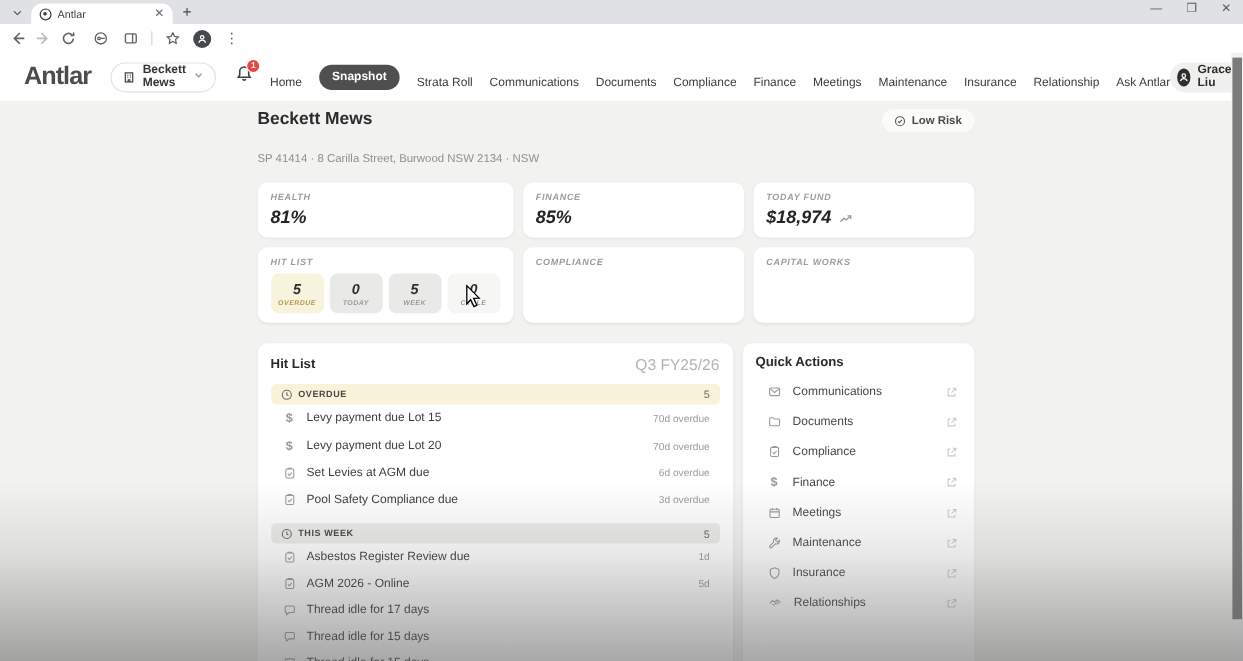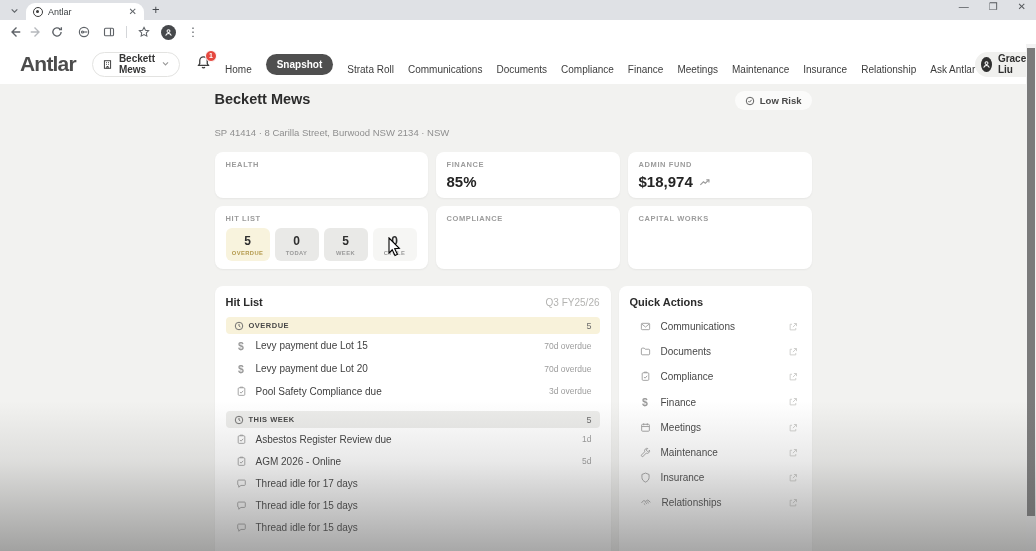--- a/index.html
+++ b/index.html
@@ -47,41 +47,41 @@
   .content { position:absolute; top:84px; left:0; right:10px; bottom:0; overflow:hidden; }
   .container { width:597px; margin:0 auto; padding-top:7px; }
   .page-header { display:flex; align-items:flex-start; }
   .ph-left { flex:1; }
   .page-title { font-size:14.5px; font-weight:bold; color:#2c2c2c; }
   .page-subtitle { font-size:9.5px; color:#8f8f8f; margin-top:20px; }
   .risk-badge { background:#fbfbfa; border-radius:12px; padding:4px 10px; font-size:9.5px; color:#4a4a4a; display:flex; align-items:center; gap:5px; font-weight:bold; }
 
   .stats { display:grid; grid-template-columns:repeat(3,1fr); gap:8px; margin-top:14px; }
   .card { background:#fff; border-radius:8px; box-shadow:0 1px 2px rgba(0,0,0,0.05); }
-  .stat-card { padding:8px 11px; min-height:44px; }
+  .stat-card { padding:8px 11px; min-height:44px;font-style:italic; }
   .stat-card.tall { min-height:56px; }
   .stat-label { font-size:7.5px; letter-spacing:0.6px; color:#9c9c9c; font-weight:bold; }
   .stat-value { font-size:15px; font-weight:bold; color:#242424; margin-top:4px; display:flex; align-items:baseline; gap:6px; }
   .stat-value .trend { align-self:center; color:#9a9a9a; }
   .stat-value.gold { color:#b0903f; }
   .stat-meta { font-size:9px; color:#8f8f8f; font-weight:normal; }
 
   .hit-boxes { display:flex; gap:5px; margin-top:5px; }
   .hit-box { width:44px; height:33px; border-radius:6px; display:flex; flex-direction:column; align-items:center; justify-content:center; }
   .hit-box .v { font-size:12px; font-weight:bold; color:#2f2f2f; }
   .hit-box .l { font-size:5.8px; letter-spacing:0.4px; font-weight:bold; color:#9a9a9a; margin-top:2px; }
   .tone-warning { background:#f8f3dd; } .tone-warning .l { color:#b49a4e; }
   .tone-muted { background:#e9e9e7; }
   .tone-plain { background:#f6f6f4; }
 
   .lower { display:grid; grid-template-columns:1fr 193px; gap:8px; margin-top:17px; height:292px; }
   .panel { padding:10px 11px; overflow:hidden; }
   .panel-head { display:flex; justify-content:space-between; align-items:center; }
   .panel-title { font-size:11px; font-weight:bold; color:#2b2b2b; }
-  .panel-period { font-size:10px; color:#b3b3b1;text-align:right; }
+  .panel-period { font-size:13px; color:#b3b3b1;text-align:right; }
 
   .hl-banner { height:17px; border-radius:4px; display:flex; align-items:center; gap:5px; padding:0 8px; margin-top:9px; }
   .hl-banner.warn { background:#f8f2da; }
   .hl-banner.grey { background:#ececea; }
   .hl-banner .lbl { font-size:7.5px; font-weight:bold; letter-spacing:0.5px; color:#474747; }
   .hl-banner .cnt { margin-left:auto; font-size:9px; color:#6b6b6b; }
   .hl-item { display:flex; align-items:center; gap:9px; padding:5.5px 8px 5.5px 10px; cursor:pointer; }
   .hl-item .lbl { font-size:10px; color:#3e3e3e; }
   .hl-item .meta { margin-left:auto; font-size:8.5px; color:#9c9c9c; }
 
@@ -235,27 +235,28 @@
               <path d="M5.4 8.1l1.8 1.8 3.4-3.8"></path>
             </svg>
         </span>
         <span>Low Risk</span>
       </div>
     </div>
 
     <div class="stats">
       <div class="card stat-card">
         <div class="stat-label">HEALTH</div>
+        <div class="stat-value">81%</div>
       </div>
       <div class="card stat-card">
         <div class="stat-label">FINANCE</div>
         <div class="stat-value">85%</div>
       </div>
       <div class="card stat-card">
-        <div class="stat-label">ADMIN FUND</div>
+        <div class="stat-label">TODAY FUND</div>
         <div class="stat-value">
           <span>$18,974</span>
           <span class="trend icn">
             <svg width="12" height="10" viewBox="0 0 16 14" fill="none" stroke="currentColor" stroke-width="1.6">
                 <path d="M1.5 11l4.3-4.3 2.6 2.1L13.5 4"></path>
                 <path d="M9.8 4h3.7v3.6"></path>
               </svg>
           </span>
         </div>
       </div>
@@ -317,20 +318,31 @@
               <span class="meta">70d overdue</span>
             </div>
             <div class="hl-item">
               <span class="icn">
                 <svg width="11" height="11" viewBox="0 0 16 16" fill="none" stroke="currentColor" stroke-width="1.3">
                   <rect x="3.2" y="2.6" width="9.6" height="11" rx="1.4"></rect>
                   <path d="M6 2.6V1.7h4v.9"></path>
                   <path d="M5.7 8.7l1.7 1.7 3-3.4"></path>
                 </svg>
               </span>
+              <span class="lbl">Set Levies at AGM due</span>
+              <span class="meta">6d overdue</span>
+            </div>
+            <div class="hl-item">
+              <span class="icn">
+                <svg width="11" height="11" viewBox="0 0 16 16" fill="none" stroke="currentColor" stroke-width="1.3">
+                  <rect x="3.2" y="2.6" width="9.6" height="11" rx="1.4"></rect>
+                  <path d="M6 2.6V1.7h4v.9"></path>
+                  <path d="M5.7 8.7l1.7 1.7 3-3.4"></path>
+                </svg>
+              </span>
               <span class="lbl">Pool Safety Compliance due</span>
               <span class="meta">3d overdue</span>
             </div>
             <div class="hl-banner grey">
               <span class="icn">
                 <svg width="10" height="10" viewBox="0 0 16 16" fill="none" stroke="#6a6a6a" stroke-width="1.5">
                   <circle cx="8" cy="8" r="6"></circle>
                   <path d="M8 4.6V8l2.2 1.4"></path>
                 </svg>
               </span>

